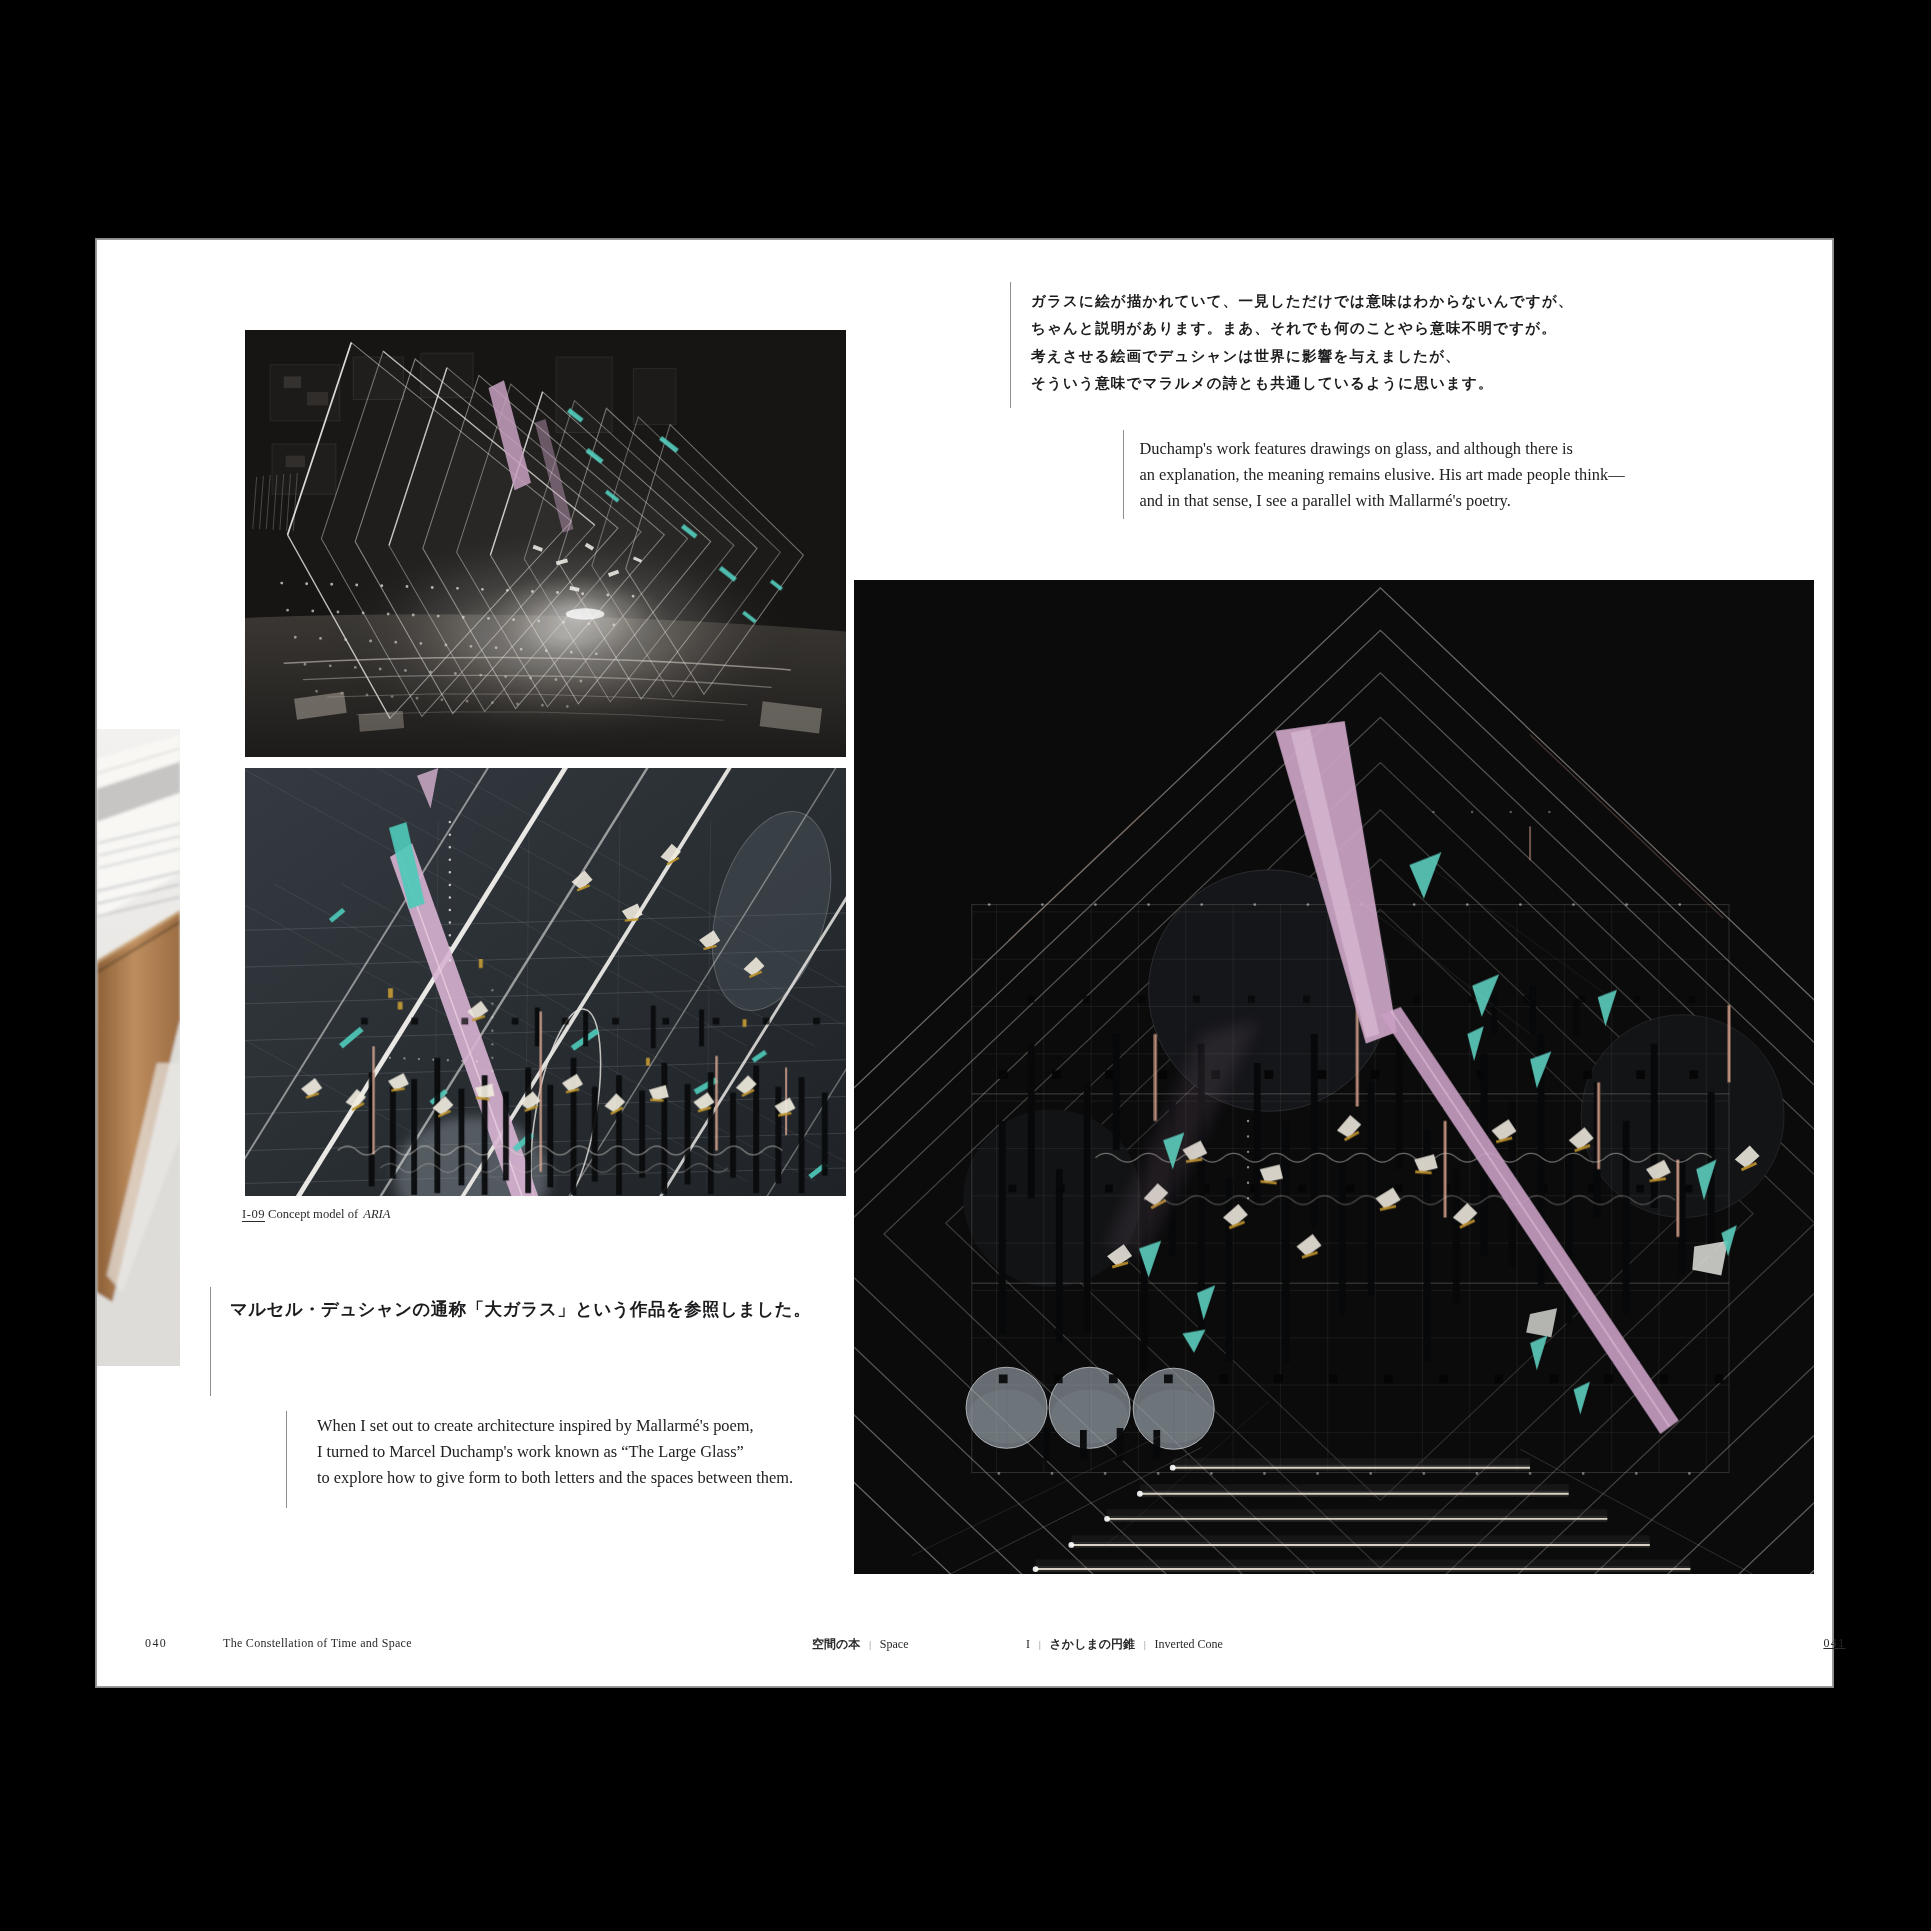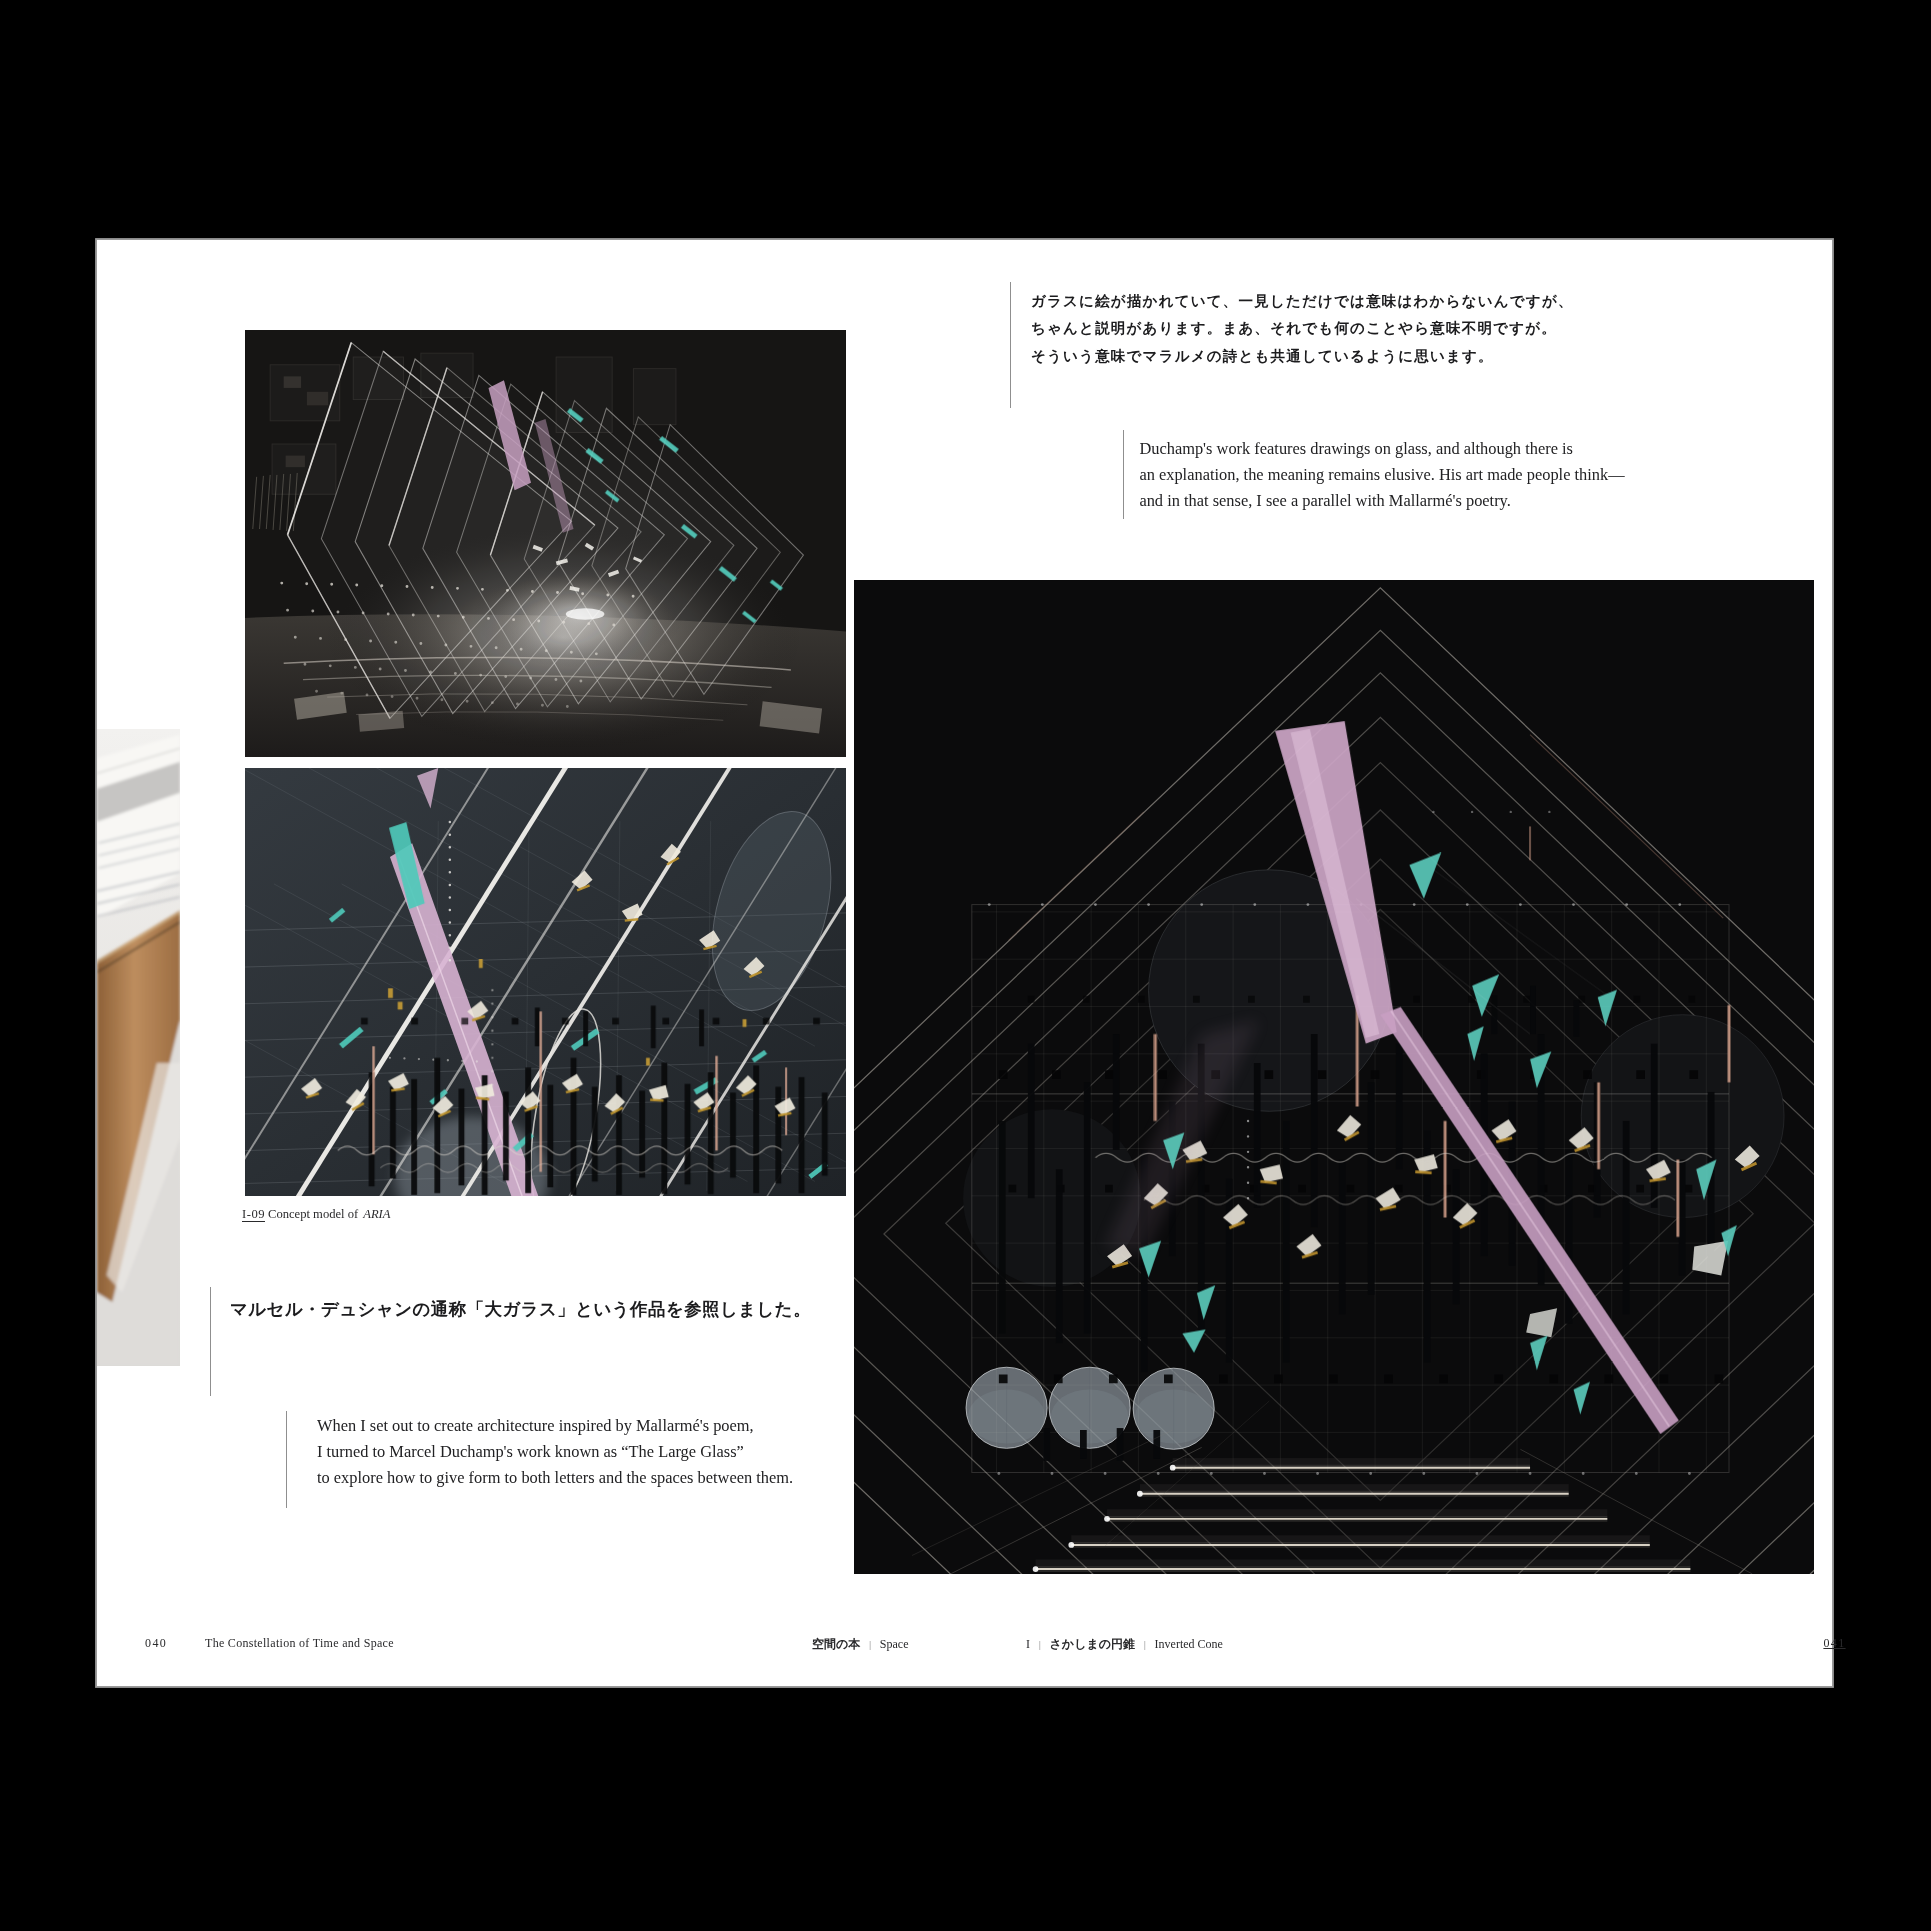--- a/index.html
+++ b/index.html
@@ -29,21 +29,21 @@
   .q-en-left{left:189px;top:1171px;height:97px;}
   .q-en-left .qtext{margin-left:31px;padding-top:1.9px;font-size:16.4px;line-height:26px;color:#222224;}
 
   .caption{position:absolute;left:145px;top:967px;font-size:12.6px;color:#2a2a2c;}
   .cap-ref{text-decoration:underline;text-underline-offset:2.9px;margin-right:3px;letter-spacing:0.5px;}
   .cap-title{font-style:italic;margin-left:5px;}
 
   .footer-item{position:absolute;top:1396px;font-size:12px;color:#2a2a2c;white-space:nowrap;}
   .f-num{letter-spacing:1.4px;}
   .f-left-num{left:48px;}
-  .f-title{left:108px;letter-spacing:0.3px;}
+  .f-title{left:126px;letter-spacing:0.3px;}
   .f-series{left:715px;}
   .f-chapter{left:929px;}
   .f-right-num{left:1711px;width:53px;text-align:center;text-decoration:underline;}
   .jp-b{font-weight:600;}
   .fdiv{color:#8c8c8c;padding:0 8.7px;font-size:11px;}
 </style>
 </head>
 <body>
 
 <div class="stage">
@@ -391,20 +391,21 @@
         <div class="ln">I turned to Marcel Duchamp's work known as “The Large Glass”</div>
         <div class="ln">to explore how to give form to both letters and the spaces between them.</div>
       </div>
     </div>
 
     <div class="quote q-jp-right">
       <div class="vrule"></div>
       <div class="qtext">
         <div class="ln">ガラスに絵が描かれていて、一見しただけでは意味はわからないんですが、</div>
         <div class="ln">ちゃんと説明があります。まあ、それでも何のことやら意味不明ですが。</div>
+        <div class="ln">考えさせる絵画でデュシャンは世界に影響を与えましたが、</div>
         <div class="ln">そういう意味でマラルメの詩とも共通しているように思います。</div>
       </div>
     </div>
     <div class="quote q-en-right">
       <div class="vrule"></div>
       <div class="qtext">
         <div class="ln">Duchamp's work features drawings on glass, and although there is</div>
         <div class="ln">an explanation, the meaning remains elusive. His art made people think—</div>
         <div class="ln">and in that sense, I see a parallel with Mallarmé's poetry.</div>
       </div>

